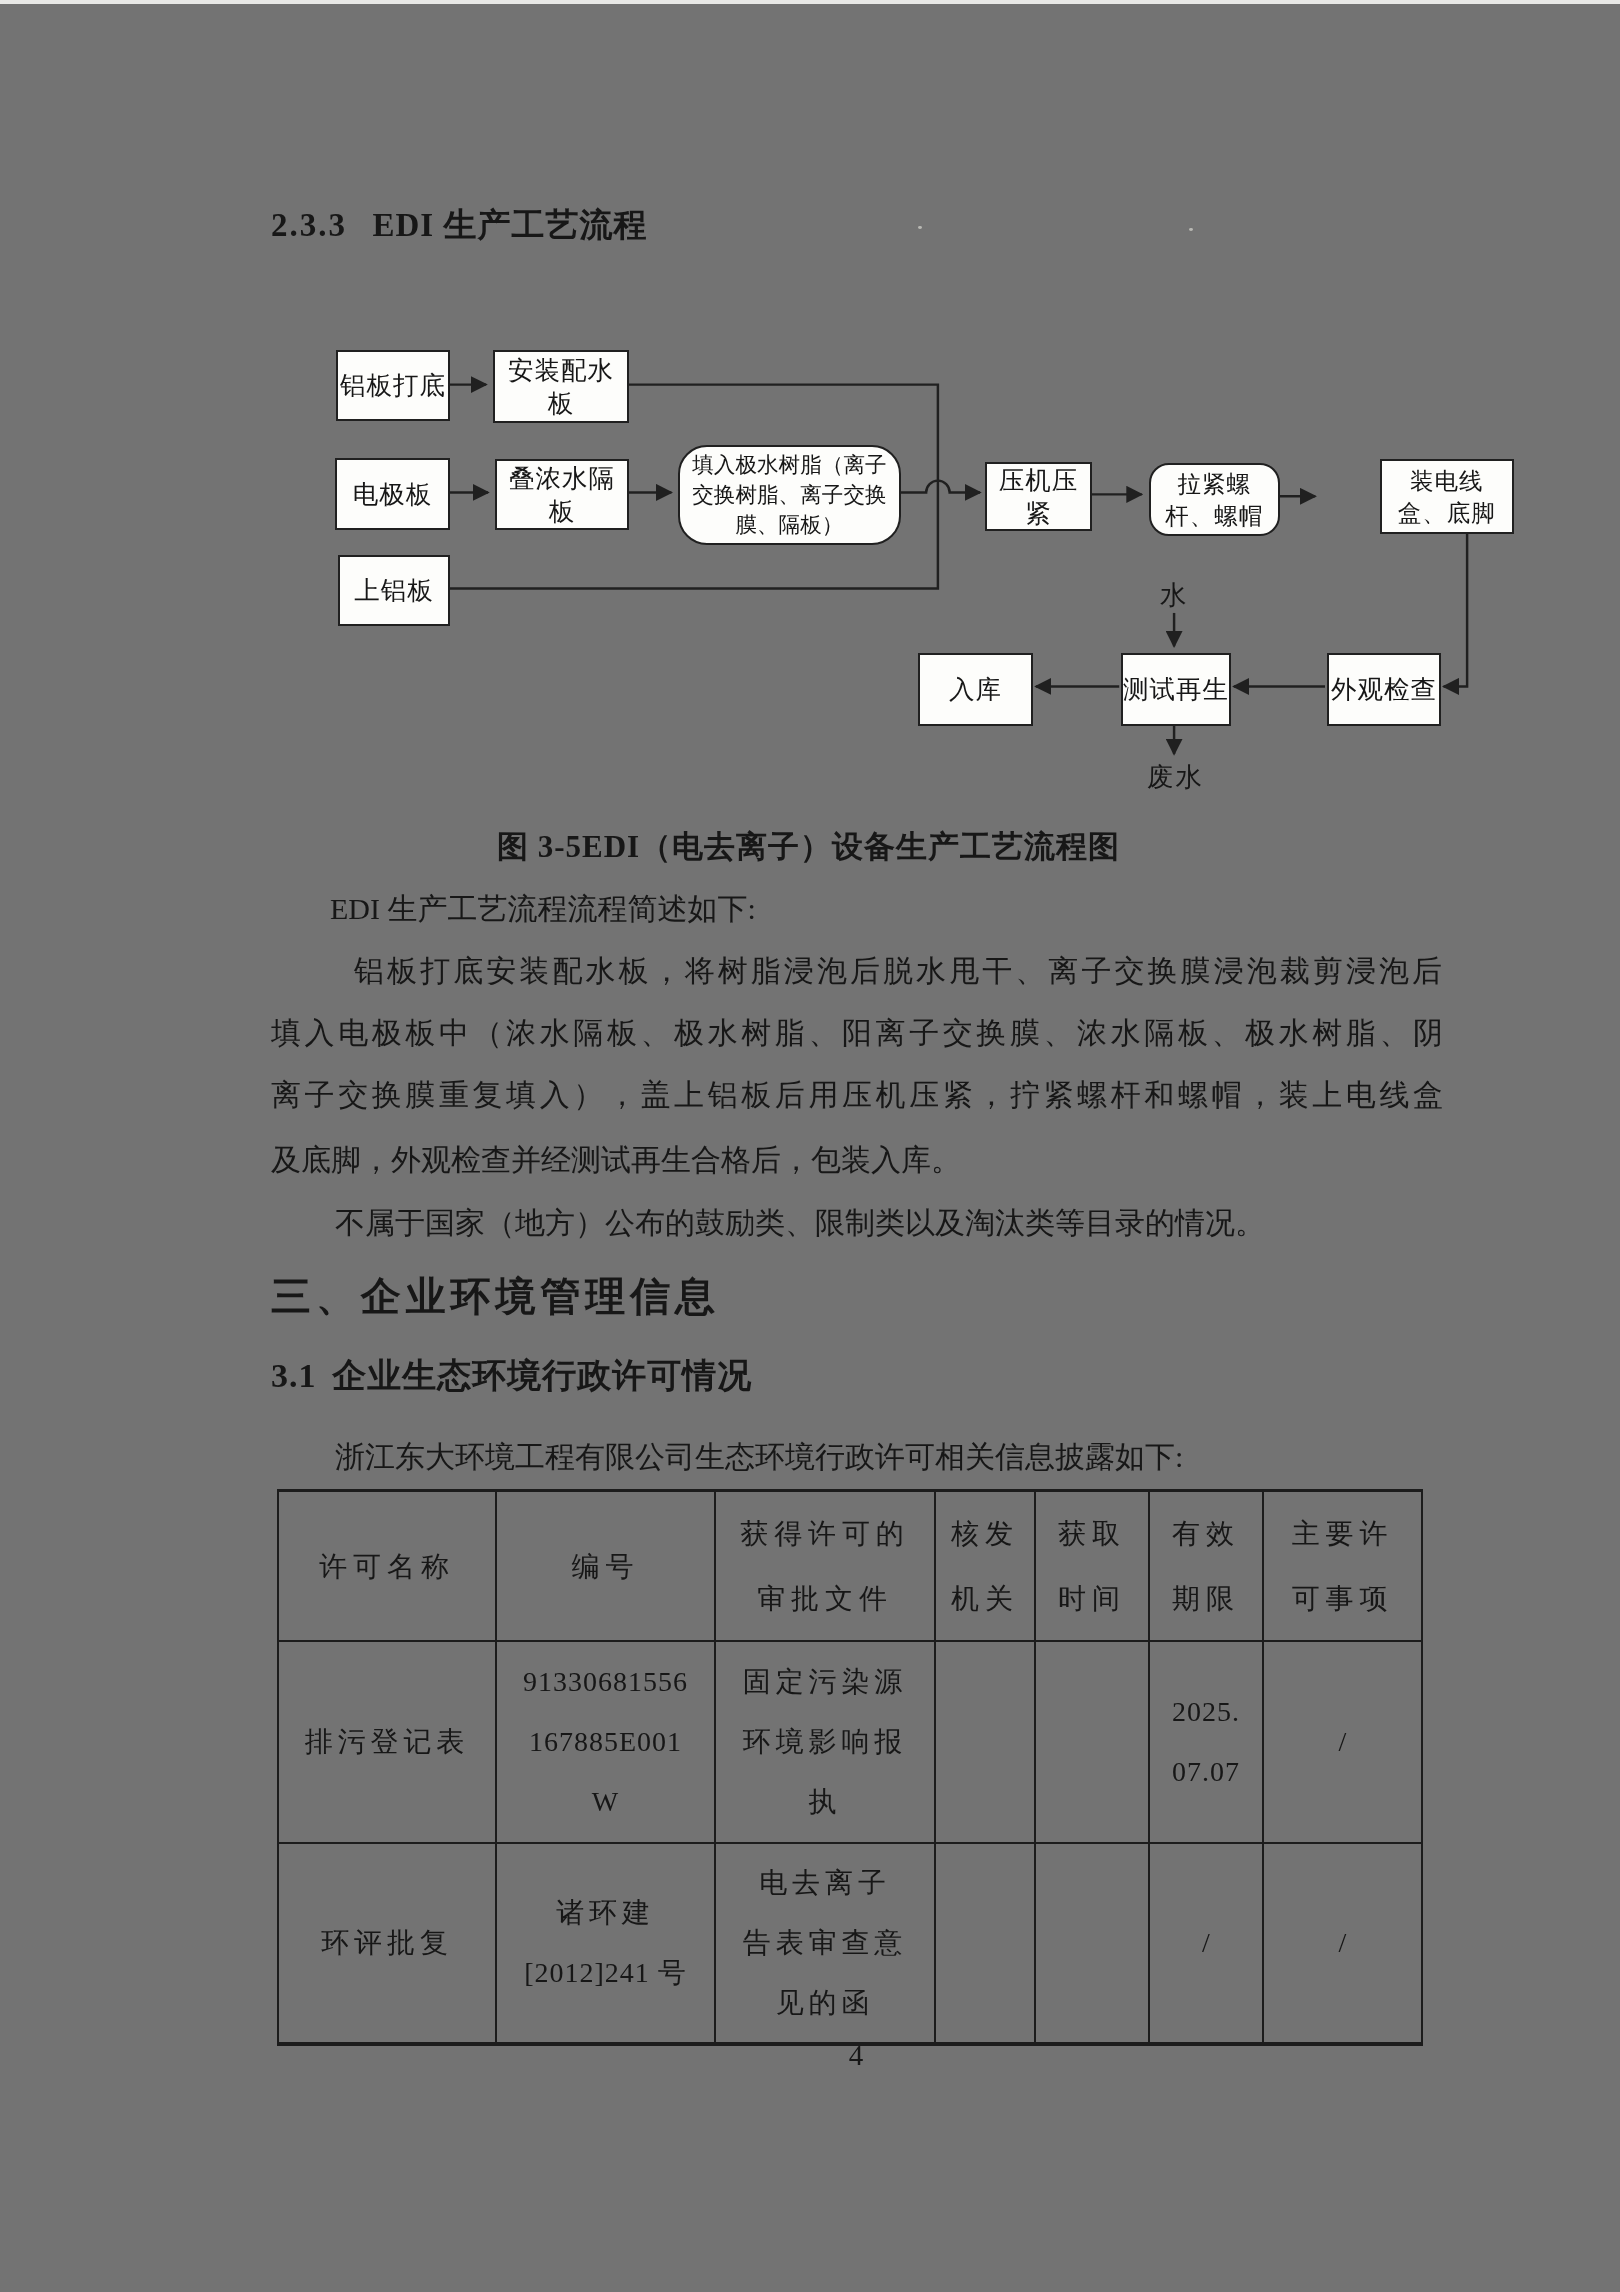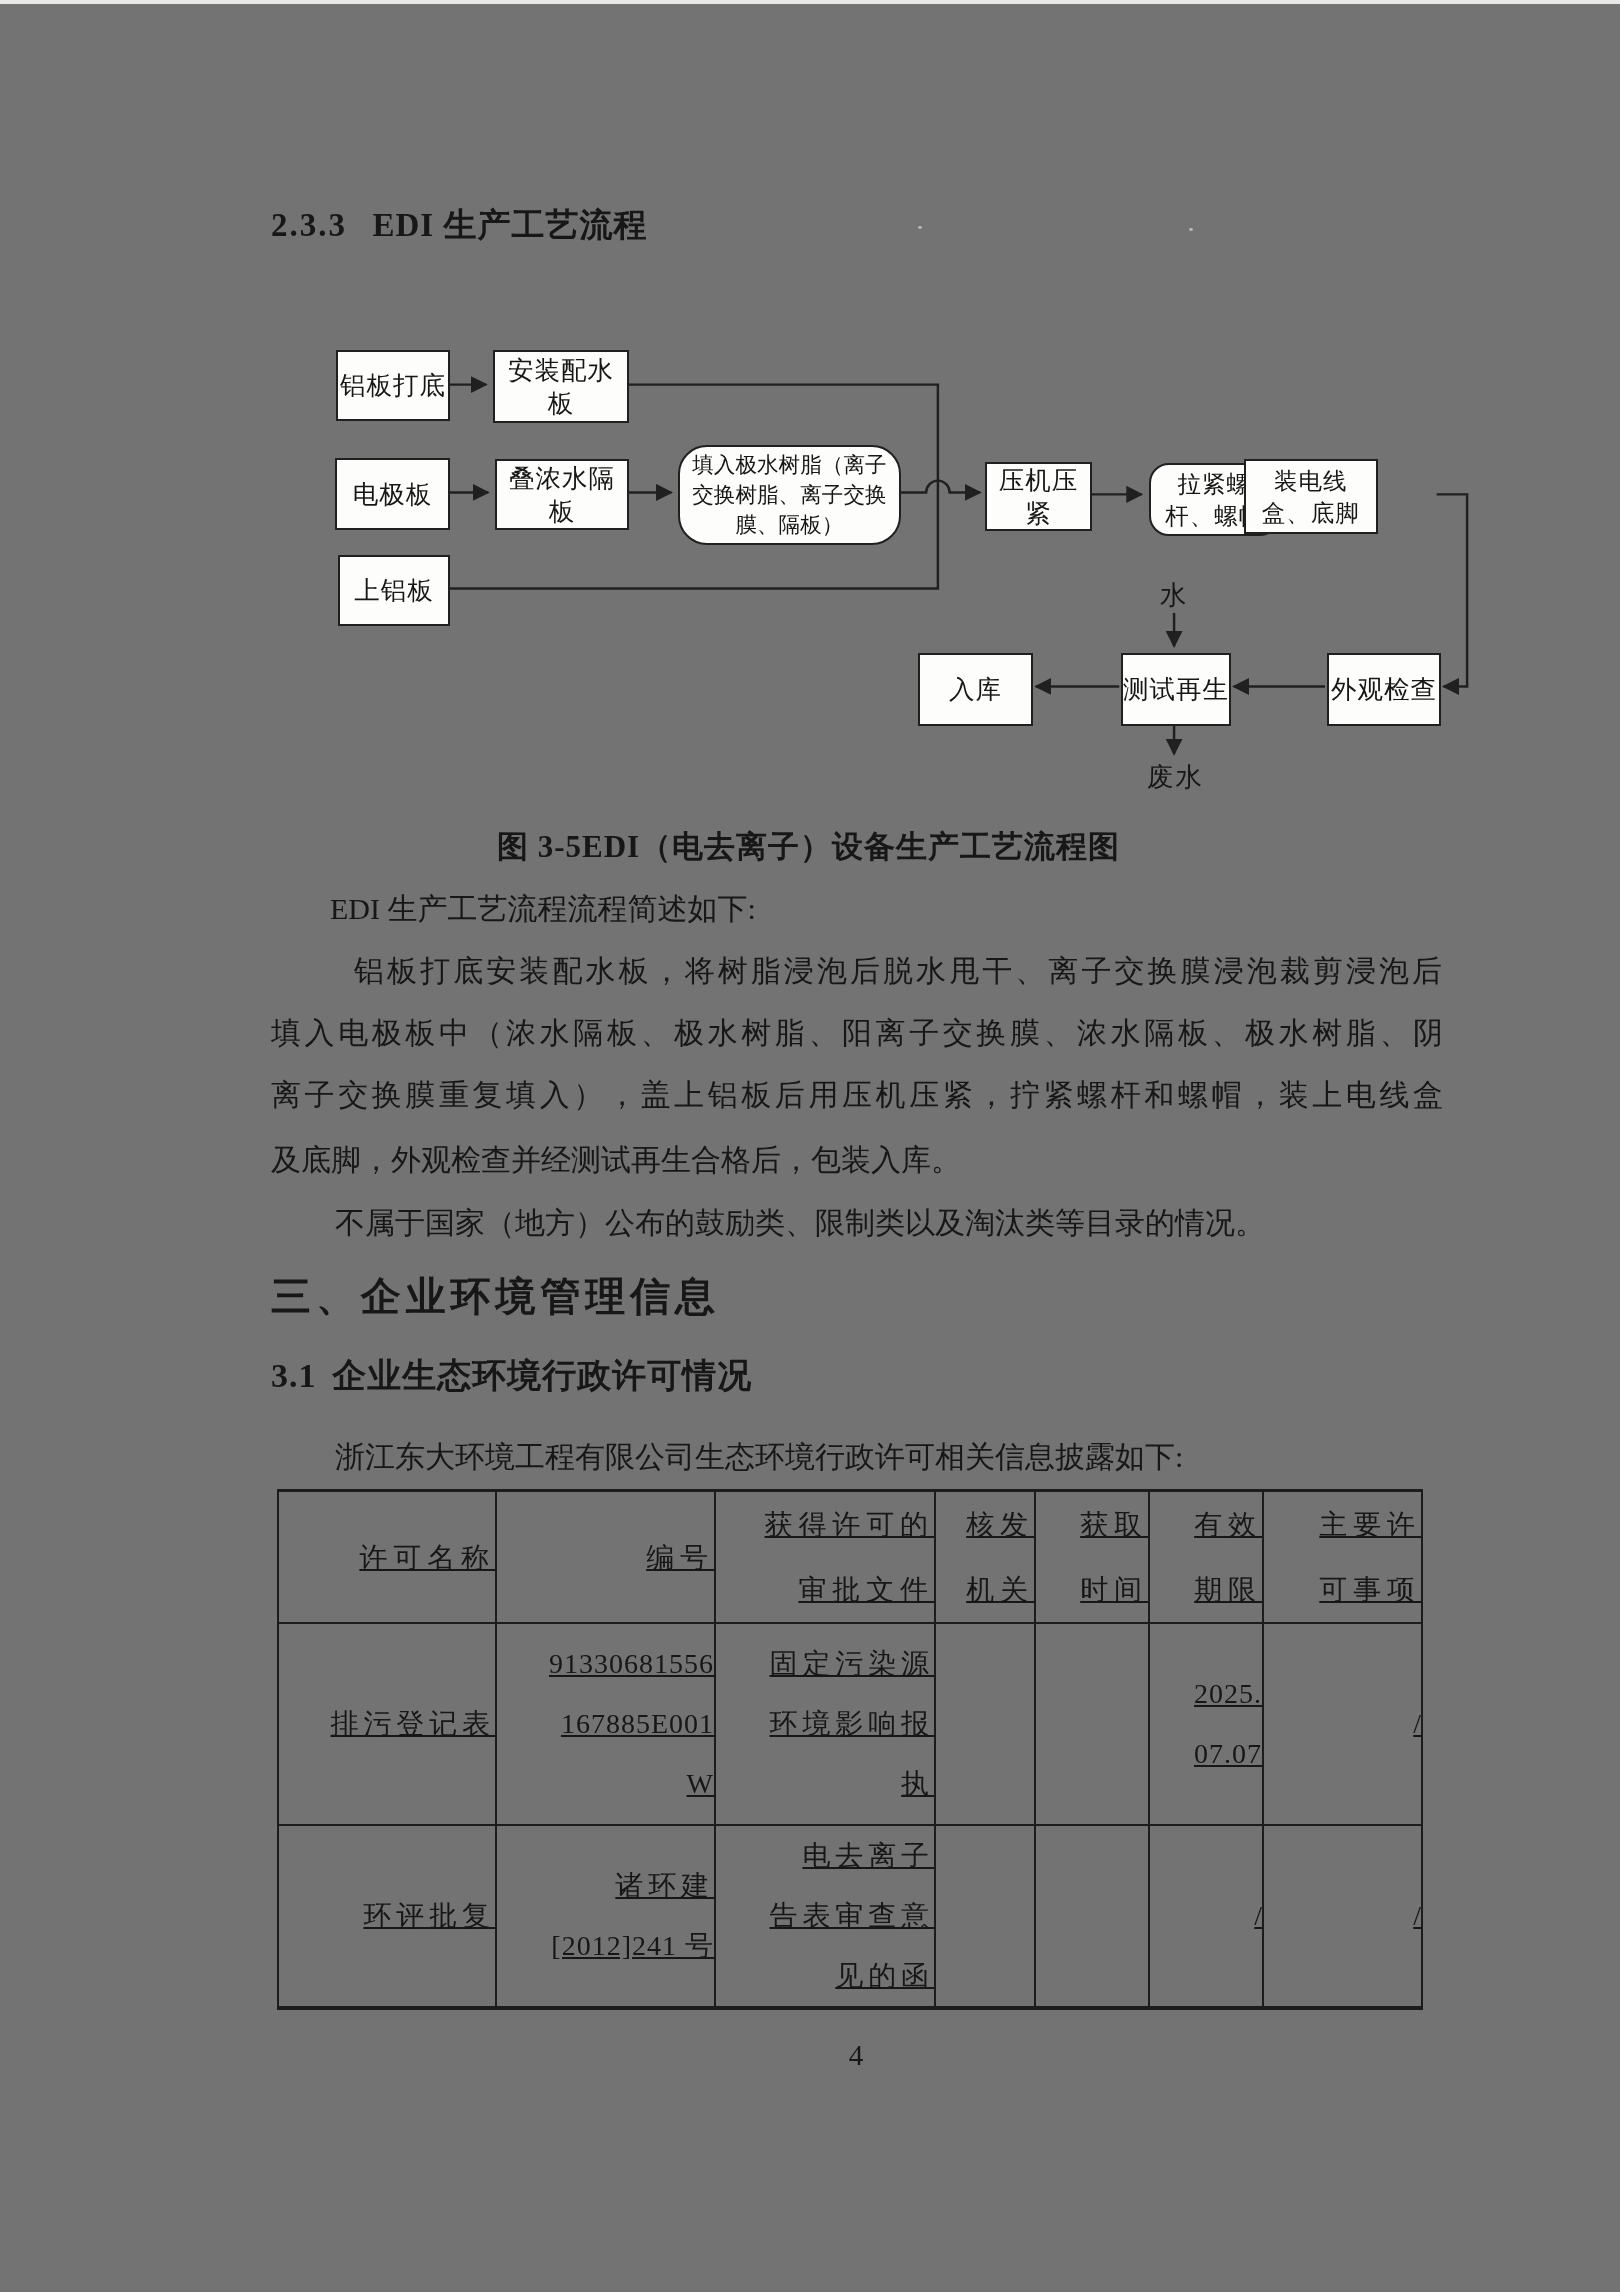--- a/index.html
+++ b/index.html
@@ -30,22 +30,22 @@
   .intro-line{left:330px;top:885px;}
   .bl1{left:354px;top:947px;width:1088px;}
   .bl2{left:271px;top:1009px;width:1172px;}
   .bl3{left:271px;top:1071px;width:1172px;}
   .bl4{left:271px;top:1136px;}
   .bl5{left:335px;top:1199px;}
   .tintro{left:335px;top:1433px;}
   
   .ptable{position:absolute;left:277px;top:1485px;border-collapse:collapse;table-layout:fixed;
           width:1142px;border-top:3.9px solid #1c1c1c;border-bottom:4.9px solid #1c1c1c;}
-  .ptable td{border:2px solid #1c1c1c;text-align:right;vertical-align:middle;
-             font-size:28px;padding:0;text-decoration:underline;}
+  .ptable td{border:2px solid #1c1c1c;text-align:center;vertical-align:middle;
+             font-size:28px;padding:9px;}
   .ptable tr.hr{height:124px;} .ptable tr.r1{height:202px;} .ptable tr.r2{height:174px;}
   .hl{line-height:65px;letter-spacing:5.9px;}
   .cl{line-height:60px;}
   .cjk{letter-spacing:4.9px;}
   .num-cl{letter-spacing:1px;}
   .pgnum{left:271px;top:2035px;width:1170px;text-align:center;font-size:29px;}
   .speck{position:absolute;width:3.9px;height:2.9px;background:#b9b9b4;border-radius:50%;}
 </style>
 </head>
 <body>
@@ -80,21 +80,21 @@
   </svg>
 
   <div class="fbox" style="left:336px;top:346px;width:110px;height:67px;">铝板打底</div>
   <div class="fbox" style="left:493px;top:346px;width:132px;height:69px;">安装配水板</div>
   <div class="fbox" style="left:335px;top:454px;width:111px;height:68px;">电极板</div>
   <div class="fbox" style="left:495px;top:455px;width:130px;height:67px;">叠浓水隔板</div>
   <div class="fbox small3" style="left:678px;top:441px;width:207px;height:96px;">填入极水树脂（离子交换树脂、离子交换膜、隔板）</div>
   <div class="fbox" style="left:338px;top:551px;width:108px;height:67px;">上铝板</div>
   <div class="fbox" style="left:985px;top:458px;width:103px;height:65px;">压机压紧</div>
   <div class="fbox two" style="left:1149px;top:459px;width:111px;height:69px;border-radius:20px;">拉紧螺杆、螺帽</div>
-  <div class="fbox two" style="left:1244px;top:455px;width:114px;height:71px;">装电线盒、底脚</div>
+  <div class="fbox two" style="left:1380px;top:455px;width:114px;height:71px;">装电线盒、底脚</div>
   <div class="fbox" style="left:918px;top:649px;width:111px;height:69px;">入库</div>
   <div class="fbox" style="left:1121px;top:649px;width:106px;height:69px;">测试再生</div>
   <div class="fbox" style="left:1327px;top:649px;width:110px;height:69px;">外观检查</div>
 
   <div class="flabel" style="left:1160px;top:573px;">水</div>
   <div class="flabel" style="left:1147px;top:755px;">废水</div>
 
   <div class="abs caption">图 3-5EDI（电去离子）设备生产工艺流程图</div>
 
   <div class="abs pline intro-line">EDI 生产工艺流程流程简述如下:</div>

